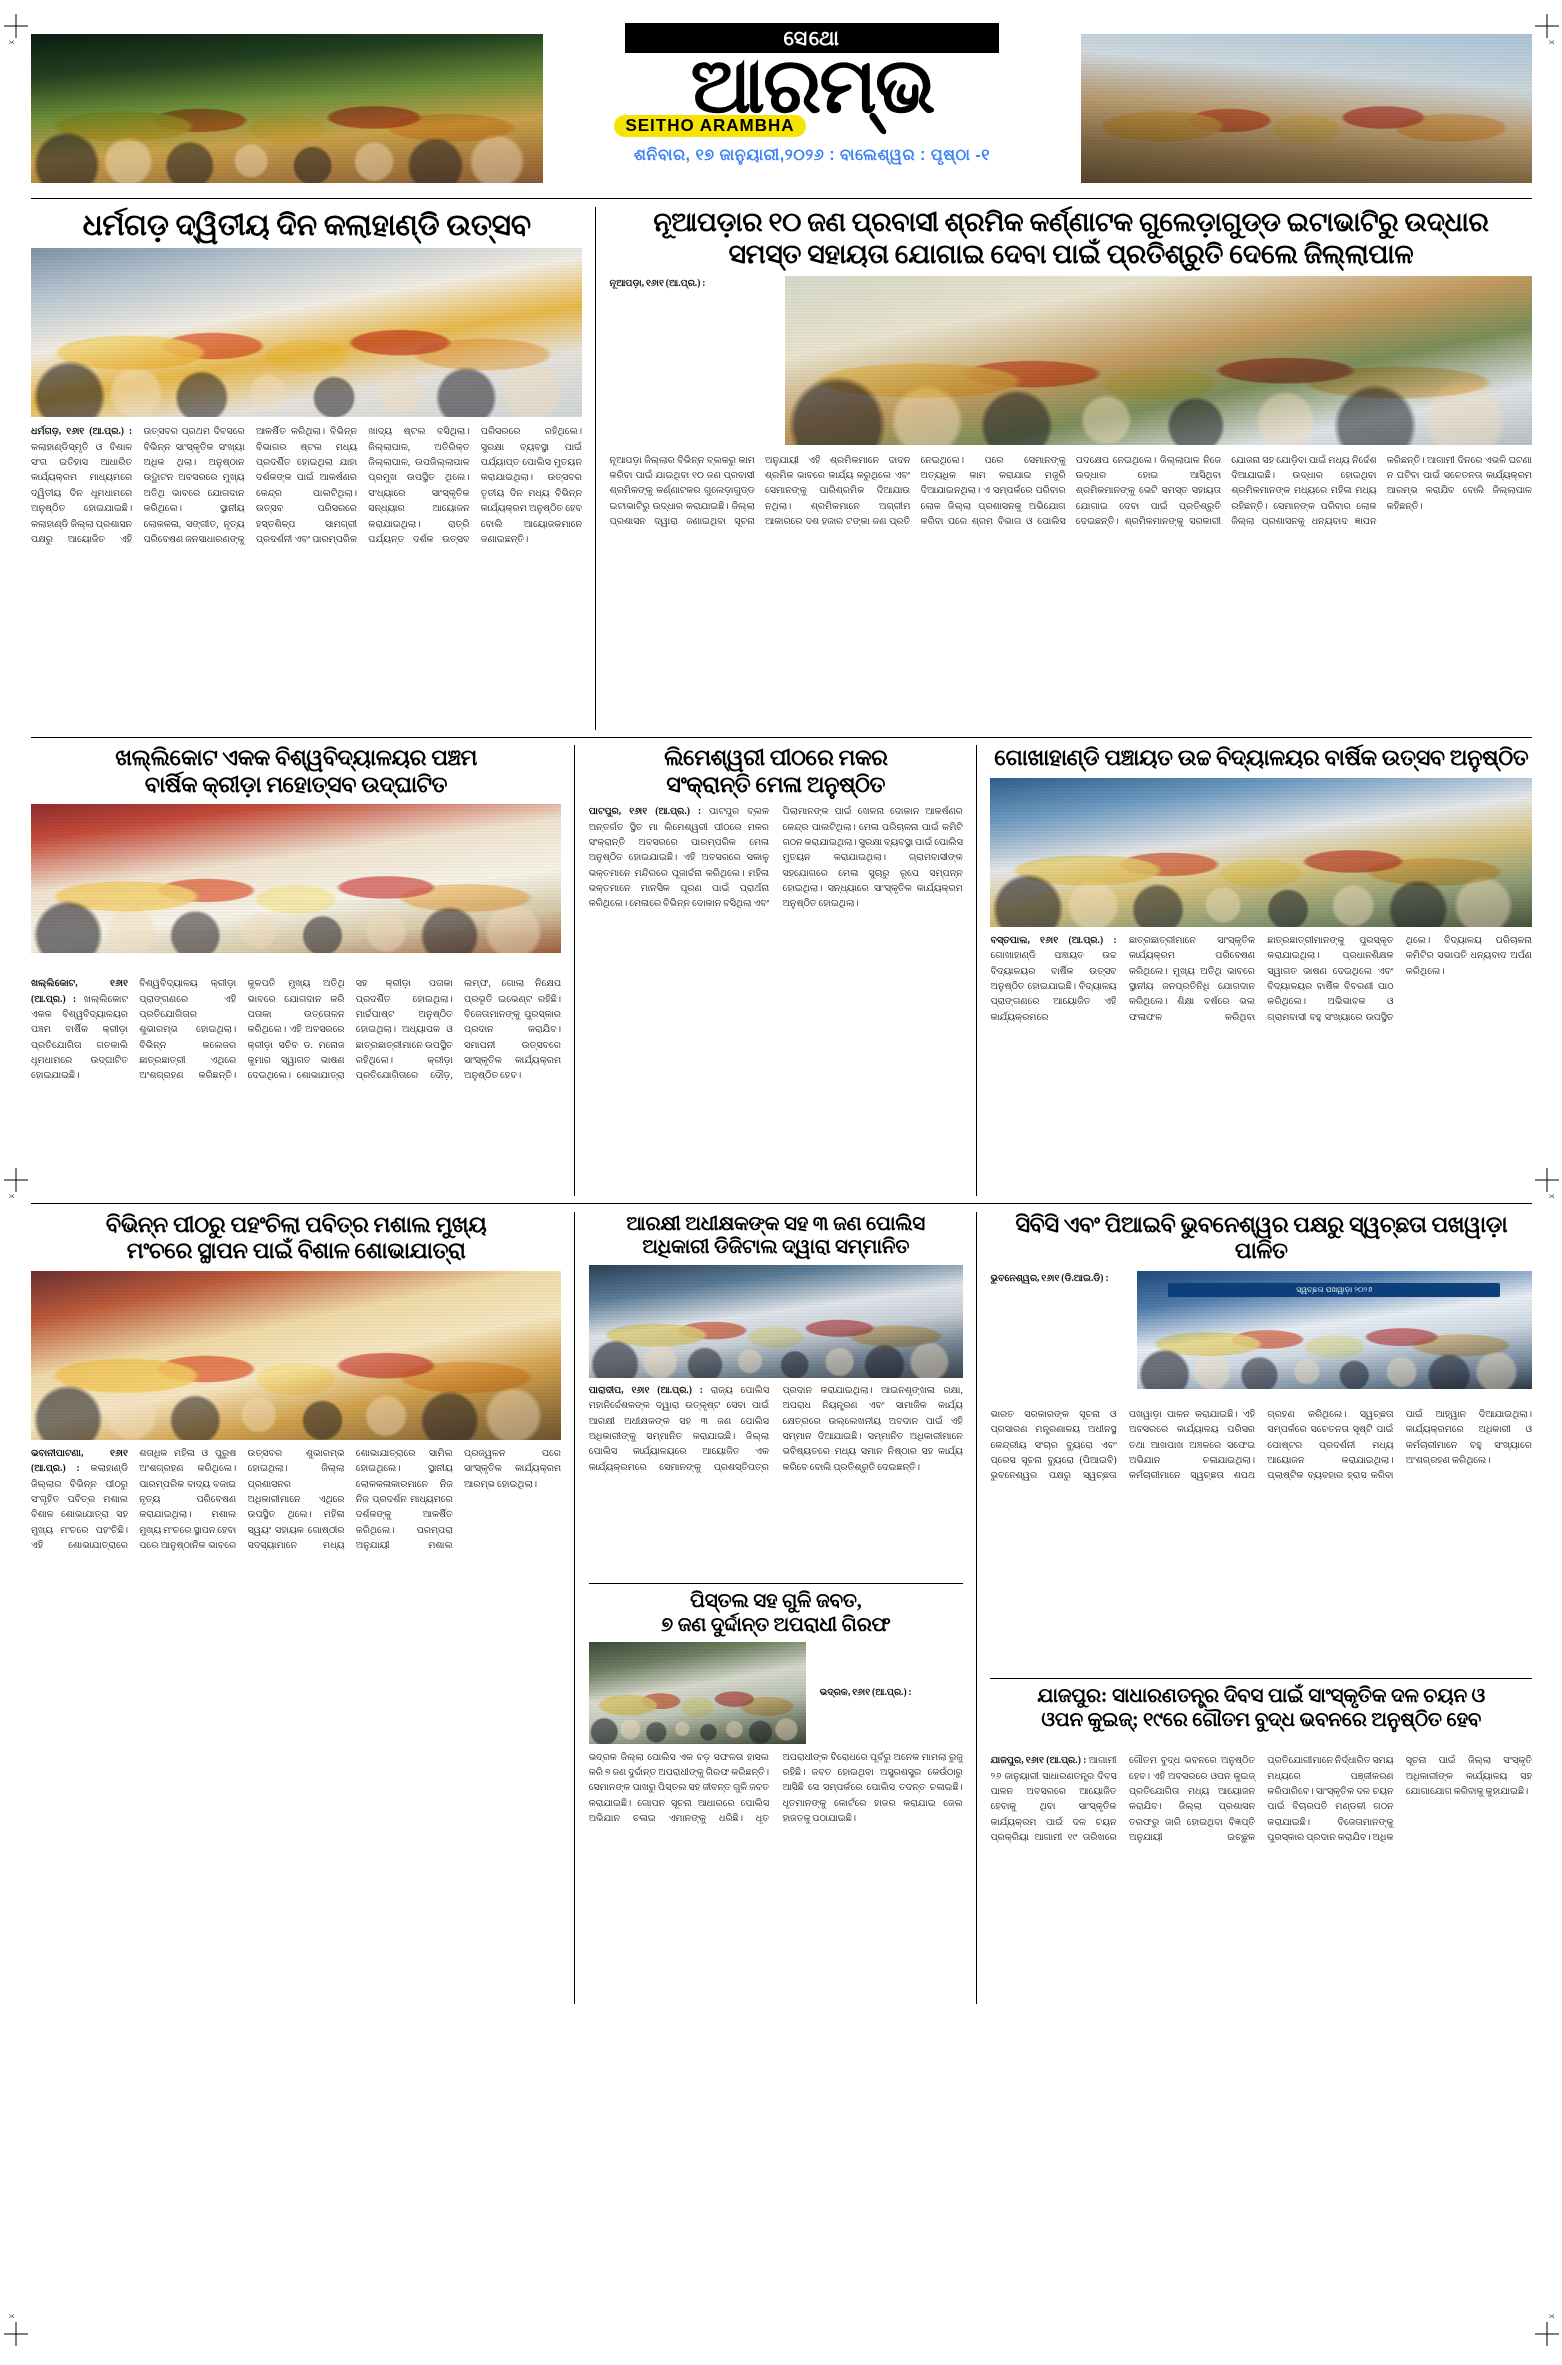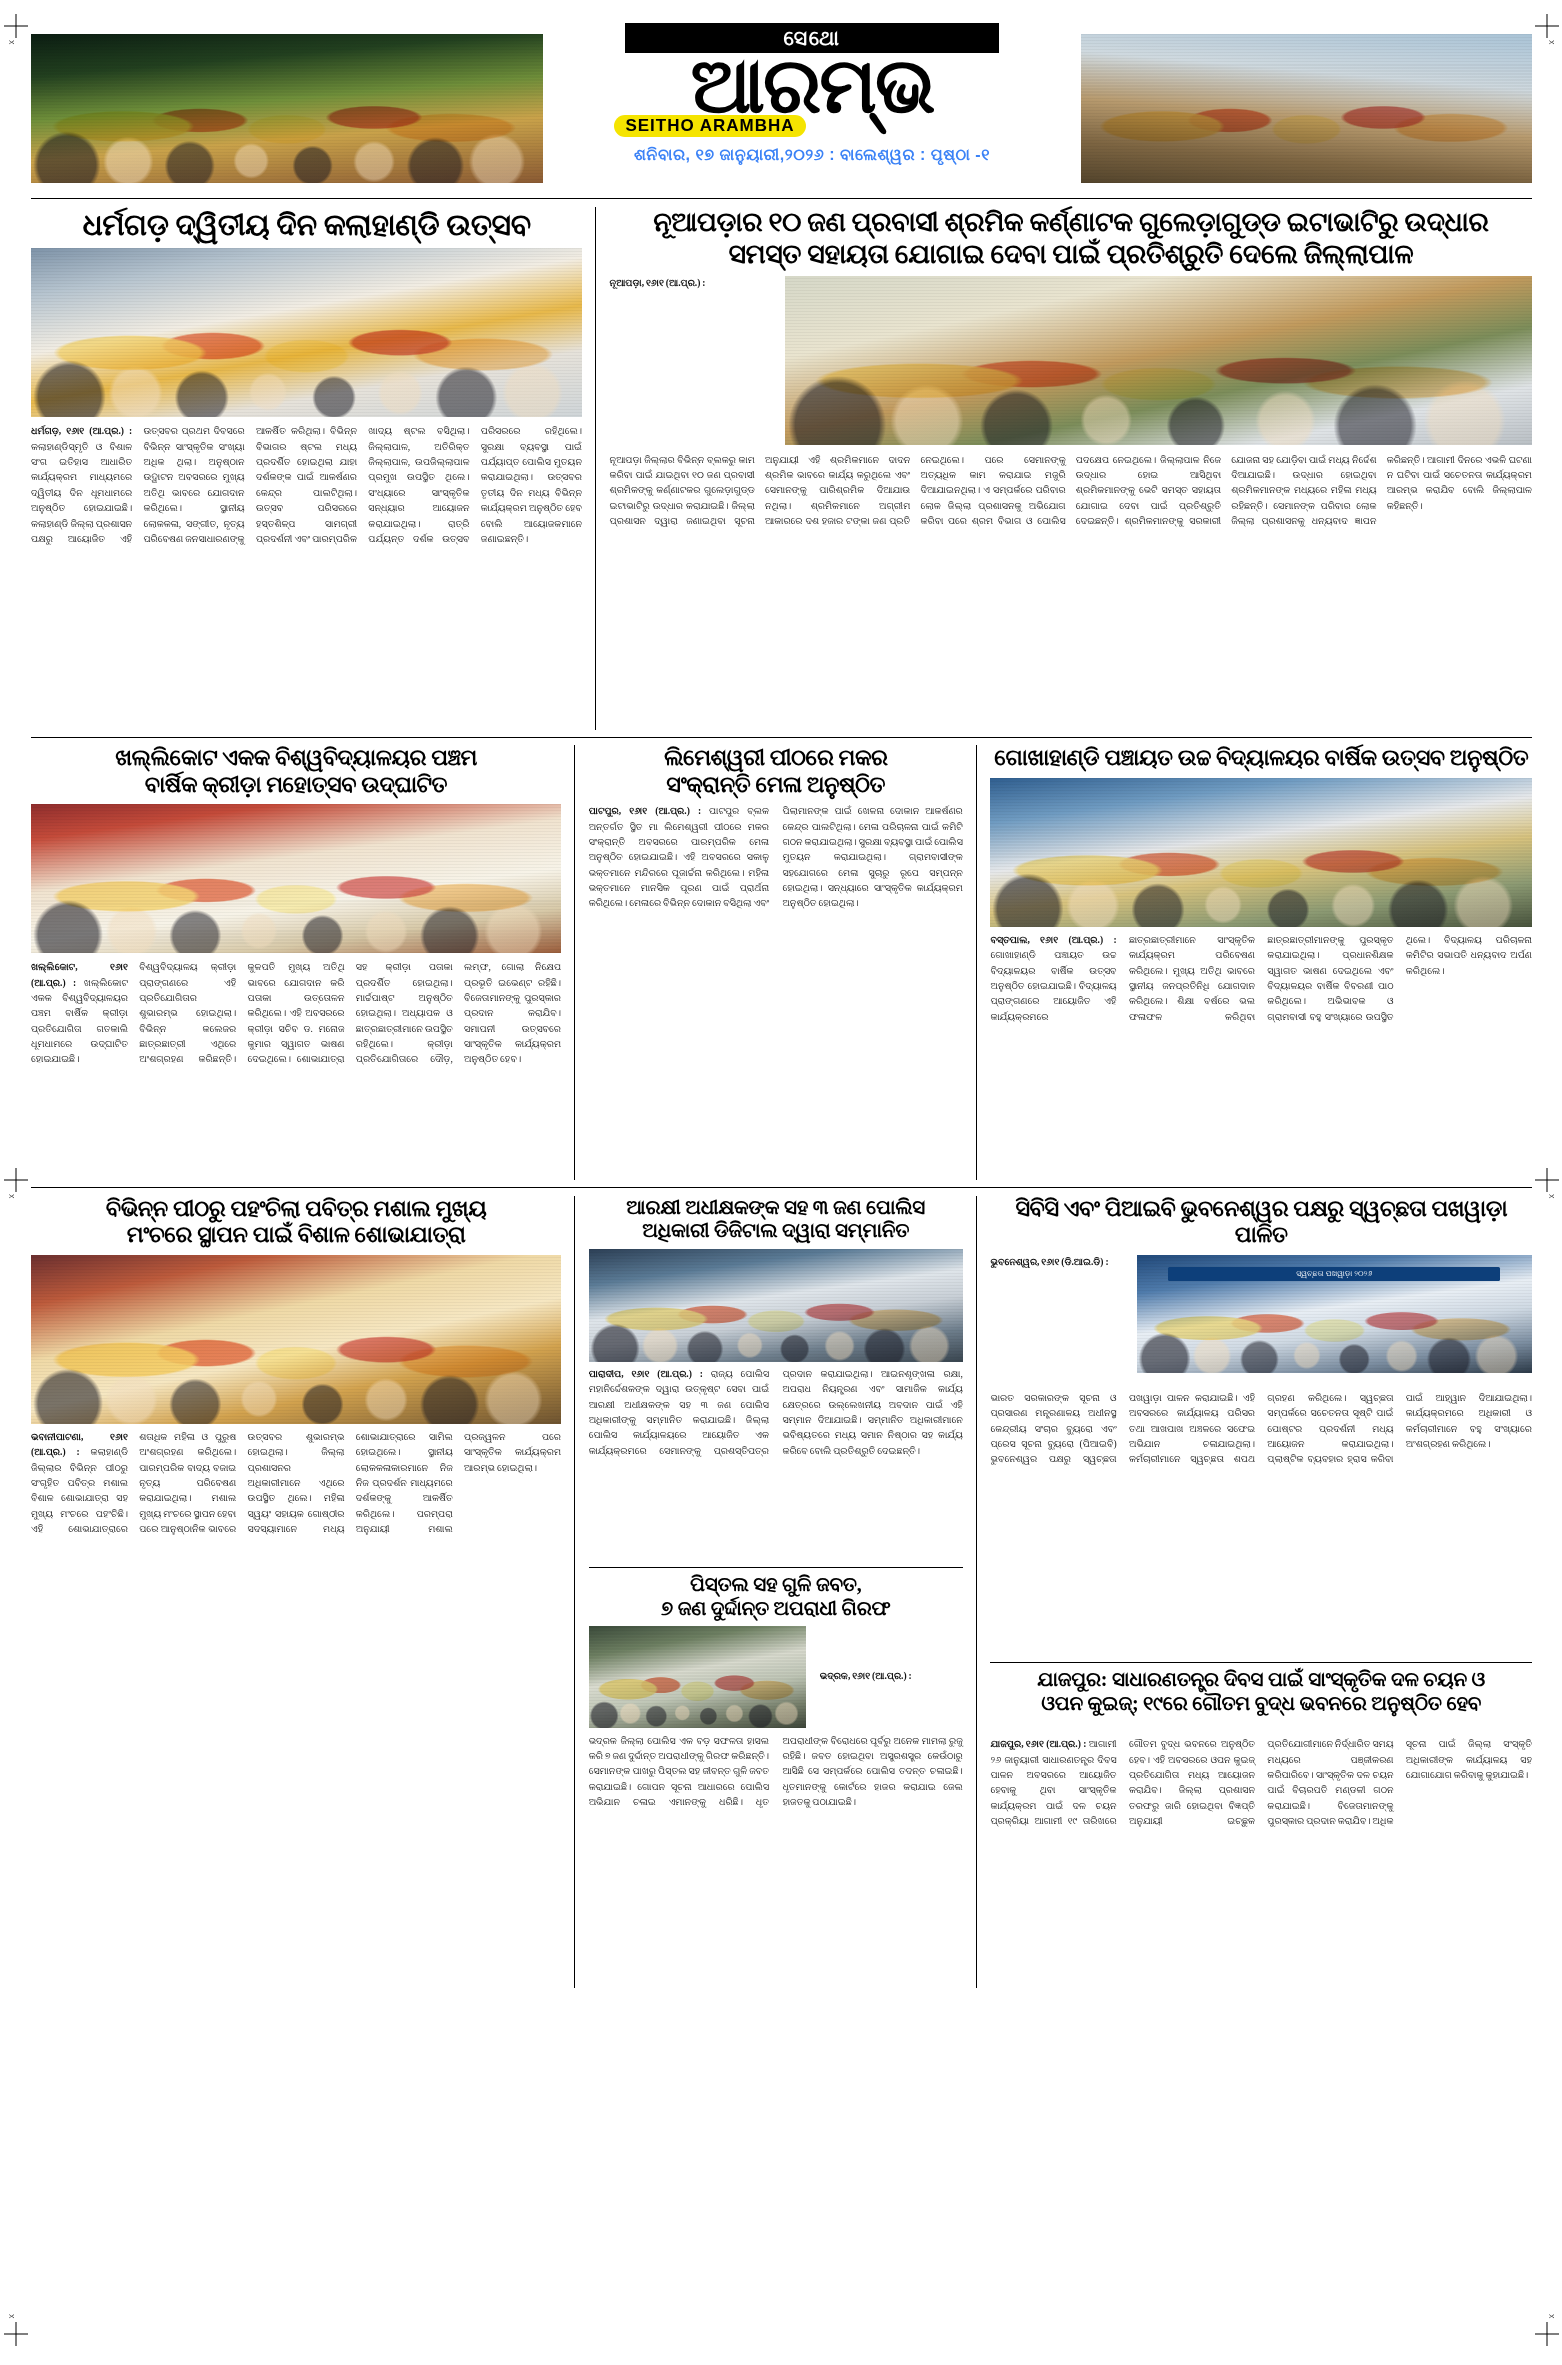--- a/index.html
+++ b/index.html
@@ -235,21 +235,21 @@
 
     <div class="row">
 
       <div class="colL">
         <div class="hl hl-md">ଖଲ୍ଲିକୋଟ ଏକକ ବିଶ୍ୱବିଦ୍ୟାଳୟର ପଞ୍ଚମ</div>
         <div class="hl hl-md seg">ବାର୍ଷିକ କ୍ରୀଡ଼ା ମହୋତ୍ସବ ଉଦ୍‌ଘାଟିତ</div>
         <div class="imgbox ph ph-univ" style="height:149px">
           <div class="ph-grain"></div>
             <div class="ph-people"></div>
         </div>
-        <div class="body-text cols5" style="margin-top:7px; height:220px">
+        <div class="body-text cols5" style="margin-top:23px; height:220px">
           <p><span class="lead">ଖଲ୍ଲିକୋଟ, ୧୬ା୧ (ଆ.ପ୍ର.) :</span>
              <span>ଖଲ୍ଲିକୋଟ ଏକକ ବିଶ୍ୱବିଦ୍ୟାଳୟର ପଞ୍ଚମ ବାର୍ଷିକ କ୍ରୀଡ଼ା ପ୍ରତିଯୋଗିତା ଗତକାଲି ଧୂମଧାମରେ ଉଦ୍‌ଘାଟିତ ହୋଇଯାଇଛି। ବିଶ୍ୱବିଦ୍ୟାଳୟ କ୍ରୀଡ଼ା ପ୍ରାଙ୍ଗଣରେ ଏହି ପ୍ରତିଯୋଗିତାର ଶୁଭାରମ୍ଭ ହୋଇଥିଲା। ବିଭିନ୍ନ କଲେଜର ଛାତ୍ରଛାତ୍ରୀ ଏଥିରେ ଅଂଶଗ୍ରହଣ କରିଛନ୍ତି। କୁଳପତି ମୁଖ୍ୟ ଅତିଥି ଭାବରେ ଯୋଗଦାନ କରି ପତାକା ଉତ୍ତୋଳନ କରିଥିଲେ। ଏହି ଅବସରରେ କ୍ରୀଡ଼ା ସଚିବ ଡ. ମନୋଜ କୁମାର ସ୍ୱାଗତ ଭାଷଣ ଦେଇଥିଲେ। ଶୋଭାଯାତ୍ରା ସହ କ୍ରୀଡ଼ା ପତାକା ପ୍ରଦର୍ଶିତ ହୋଇଥିଲା। ମାର୍ଚ୍ଚପାଷ୍ଟ ଅନୁଷ୍ଠିତ ହୋଇଥିଲା। ଅଧ୍ୟାପକ ଓ ଛାତ୍ରଛାତ୍ରୀମାନେ ଉପସ୍ଥିତ ରହିଥିଲେ। କ୍ରୀଡ଼ା ପ୍ରତିଯୋଗିତାରେ ଦୌଡ଼, ଲମ୍ଫ, ଗୋଲା ନିକ୍ଷେପ ପ୍ରଭୃତି ଇଭେଣ୍ଟ ରହିଛି। ବିଜେତାମାନଙ୍କୁ ପୁରସ୍କାର ପ୍ରଦାନ କରାଯିବ। ସମାପନୀ ଉତ୍ସବରେ ସାଂସ୍କୃତିକ କାର୍ଯ୍ୟକ୍ରମ ଅନୁଷ୍ଠିତ ହେବ।</span></p>
         </div>
       </div>
 
       <div class="sep"></div>
 
       <div class="colM">
         <div class="hl hl-md">ଲିମେଶ୍ୱରୀ ପୀଠରେ ମକର</div>
         <div class="hl hl-md seg">ସଂକ୍ରାନ୍ତି ମେଳା ଅନୁଷ୍ଠିତ</div>

